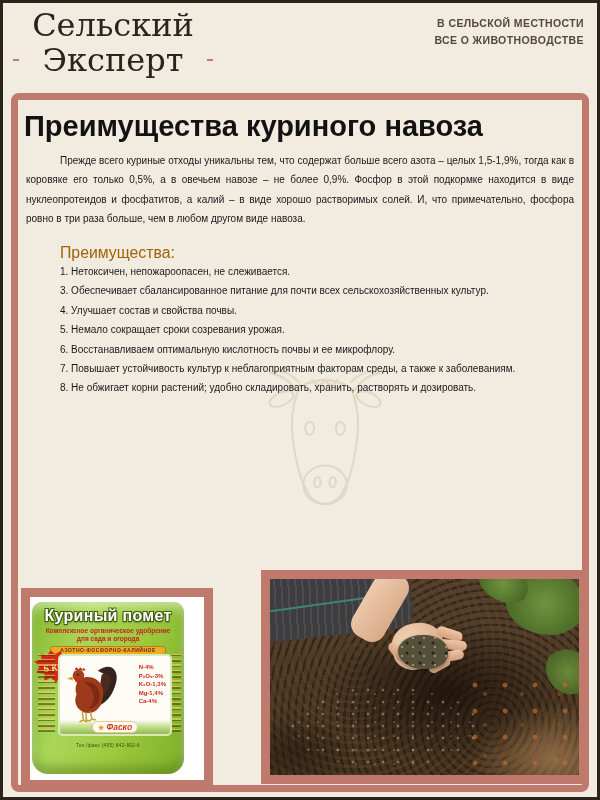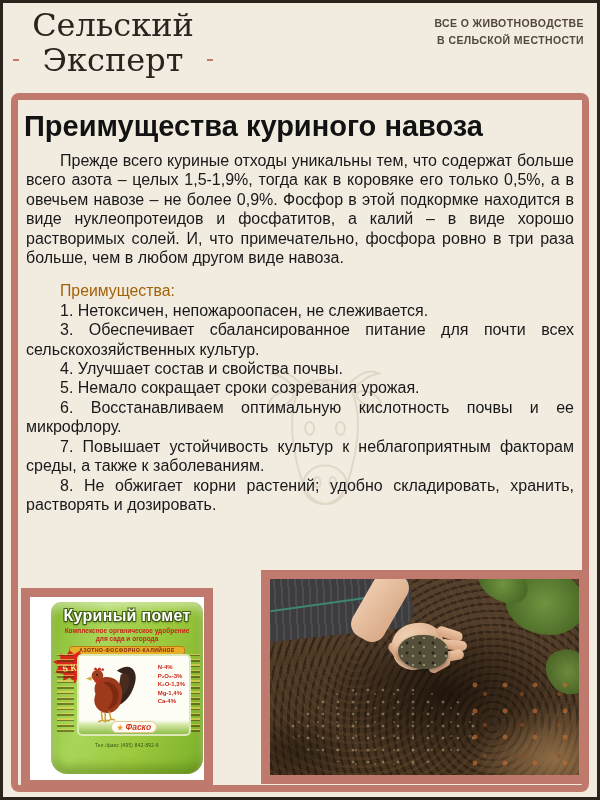--- a/index.html
+++ b/index.html
@@ -19,30 +19,30 @@
   .site-pill{display:inline-block;margin-top:4px;background:#c68e85;color:#fff;
         font-size:11.5px;font-weight:bold;padding:3px 17px;border-radius:12px;
         font-family:"Liberation Sans",sans-serif;letter-spacing:.2px;}
   .tagline{position:absolute;right:13px;top:12px;text-align:right;font-size:10.5px;
         font-weight:bold;color:#54473d;letter-spacing:.4px;line-height:17px;}
   
   .frame{position:absolute;left:8px;right:8px;top:90px;bottom:5px;
         border:7px solid #c0796d;border-radius:8px;background:#f1ebe0;}
   .title{margin:9px 6px 0;font-size:29px;color:#121212;line-height:34px;}
   .textcol{position:relative;margin:8px 8px 0;z-index:2;}
-  .para{font-size:16px;line-height:19.4px;text-align:justify;text-indent:34px;
+  .para{font-size:10px;line-height:19.4px;text-align:justify;text-indent:34px;
         color:#191919;margin:0;}
   .heading{font-size:15.8px;line-height:19.4px;text-indent:34px;color:#a16207;margin:14px 0 0;}
   .cow{position:absolute;left:243px;top:250px;width:128px;height:180px;opacity:.20;z-index:1;}
   
   .imgframe{position:absolute;box-sizing:border-box;border:9px solid #c0796d;background:#fff;overflow:hidden;}
   .pack-frame{left:3px;top:488px;width:192px;height:201px;}
   .photo-frame{left:243px;top:470px;width:327px;height:214px;background:#4d3a28;}
   
-  .bag{position:absolute;left:21px;top:5px;width:152px;height:172px;border-radius:10px 10px 16px 16px;
+  .bag{position:absolute;left:2px;top:5px;width:152px;height:172px;border-radius:10px 10px 16px 16px;
        background:linear-gradient(105deg,#86bb2d 0%,#a9d659 30%,#9cc93d 62%,#7cb02a 100%);
        box-shadow:inset 0 6px 8px rgba(255,255,255,.45),inset 0 -8px 10px rgba(60,90,10,.35);}
   .bag-name{margin-top:5px;text-align:center;font-size:16px;font-weight:bold;color:#fff;
        letter-spacing:.3px;white-space:nowrap;
        text-shadow:-1px -1px 0 #3f5c10,1px -1px 0 #3f5c10,-1px 1px 0 #3f5c10,1px 1px 0 #3f5c10,0 2px 2px rgba(0,0,0,.35);}
   .bag-sub{margin:2px 10px 0;text-align:center;font-size:6.5px;font-weight:bold;color:#c6251c;line-height:8px;}
   .bag-banner{margin:3px 18px 0;background:#e7ae27;border:1px solid #b97f1f;border-radius:3px;
        font-size:5px;font-weight:bold;color:#7c1c10;text-align:center;line-height:7px;letter-spacing:.5px;}
   .star5{position:absolute;left:3px;top:48px;width:36px;height:34px;background:#d6281c;
        clip-path:polygon(50% 0,61% 14%,78% 6%,80% 24%,100% 26%,88% 42%,100% 60%,82% 64%,84% 84%,64% 78%,52% 100%,40% 80%,20% 88%,24% 66%,2% 60%,14% 42%,0 26%,21% 23%,22% 6%,38% 14%);
@@ -117,22 +117,22 @@
   <div class="header">
     <div class="logo">
       <div class="logo-l1">Сельский</div>
       <div class="logo-row">
         <span class="logo-rule"></span>
         <span class="logo-l2">Эксперт</span>
         <span class="logo-rule"></span>
       </div>
     </div>
     <div class="tagline">
+      <div>В СЕЛЬСКОЙ МЕСТНОСТИ</div>
       <div>ВСЕ О ЖИВОТНОВОДСТВЕ</div>
-      <div>В СЕЛЬСКОЙ МЕСТНОСТИ</div>
     </div>
   </div>
 
   <div class="frame">
 
     <svg class="cow" viewBox="0 0 100 130" fill="none" stroke="#a58a66" stroke-width="1.6" stroke-linecap="round">
       <path d="M30,20 Q18,8 8,13 Q20,15 27,26"></path>
       <path d="M70,20 Q82,8 92,13 Q80,15 73,26"></path>
       <ellipse cx="16" cy="33" rx="10" ry="5" transform="rotate(-25 16 33)"></ellipse>
       <ellipse cx="84" cy="33" rx="10" ry="5" transform="rotate(25 84 33)"></ellipse>

